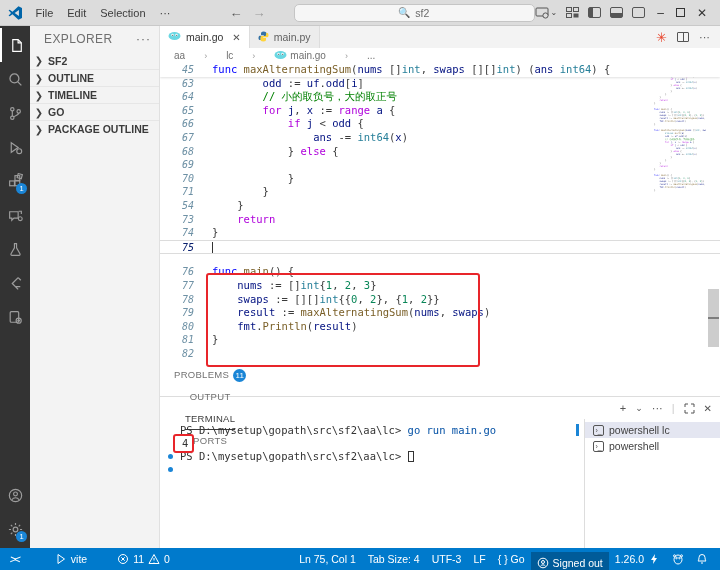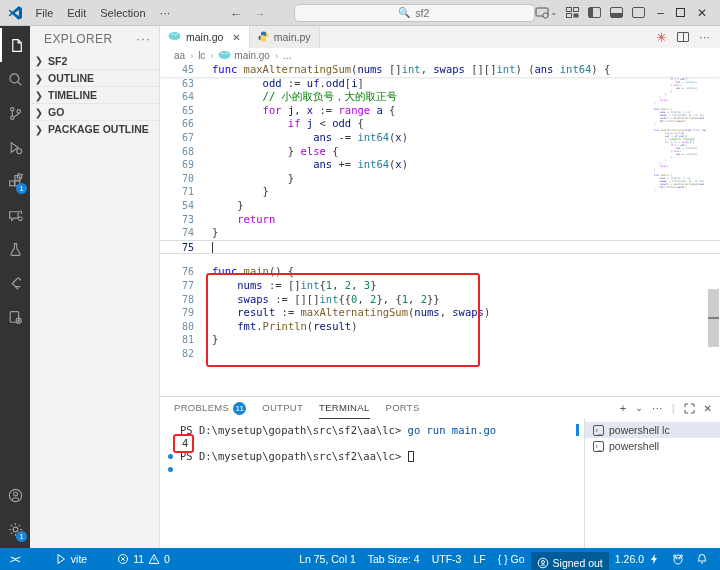--- a/index.html
+++ b/index.html
@@ -44,27 +44,27 @@
 
   .tabbar { height:22px; background:#f3f3f3; display:flex; align-items:stretch; flex-shrink:0; }
   .tab { display:flex; align-items:center; gap:5px; padding:0 8px; font-size:10.5px; color:#616161; background:#ececec; border-right:1px solid #ddd; }
   .tab.active { background:#fff; color:#333; }
   .tab .close { color:#555; font-size:10px; margin-left:4px; }
   .tab-actions { margin-left:auto; display:flex; align-items:center; gap:10px; padding-right:10px; color:#555; }
   .runcode-ico { color:#e8452c; font-size:13px; }
   .split-ico { width:12px; height:10px; border:1px solid #555; border-radius:1px; position:relative; }
   .split-ico:before { content:""; position:absolute; top:0; bottom:0; left:50%; width:1px; background:#555; }
 
-  .breadcrumb { height:15px; display:flex; align-items:center; gap:5px; padding-left:14px; font-size:10px; color:#717171; background:#fff; flex-shrink:0;text-align:right; }
+  .breadcrumb { height:15px; display:flex; align-items:center; gap:19px; padding-left:14px; font-size:10px; color:#717171; background:#fff; flex-shrink:0;text-align:right; }
   .bc-sep { color:#9a9a9a; font-size:9px; }
 
   
   .codearea { position:relative; flex:1; overflow:hidden; background:#fff; }
   .codeline { display:flex; height:13.6px; line-height:13.6px; font-family:"DejaVu Sans Mono","Liberation Mono",monospace; font-size:10.5px; white-space:pre; }
-  .codeline .ln { width:34px; text-align:right; color:#6e91a5; flex-shrink:0; font-size:10px; }
+  .codeline .ln { width:34px; text-align:right; color:#6e91a5; flex-shrink:0; font-size:10px;font-style:italic; }
   .codeline .src { padding-left:18px; }
   .codeline.current { border-top:1px solid #dcdcdc; border-bottom:1px solid #dcdcdc; height:14.6px; }
   .codeline.current .ln { color:#0b216f; }
   .sticky { background:#fff; box-shadow:0 1px 2px rgba(0,0,0,.12); position:relative; z-index:3; }
   .codelens-gap { height:11px; }
   .cursor-bar { display:inline-block; width:1px; height:11px; background:#333; vertical-align:middle; }
   .tk-kw{color:#0000ff} .tk-ctrl{color:#af00db} .tk-fn{color:#795e26} .tk-type{color:#267f99}
   .tk-var{color:#001080} .tk-num{color:#098658} .tk-com{color:#008000} .tk-pl{color:#3b3b3b}
 
   .anno-box { position:absolute; border:2.5px solid #e8252a; border-radius:3px; z-index:5; pointer-events:none; }
@@ -319,21 +319,21 @@
       <div id="sticky-row" class="sticky">
           <div class="codeline"><span class="ln">45</span><span class="src"><span class="tk-kw">func </span><span class="tk-fn">maxAlternatingSum</span><span class="tk-pl">(</span><span class="tk-var">nums</span><span class="tk-pl"> []</span><span class="tk-type">int</span><span class="tk-pl">, </span><span class="tk-var">swaps</span><span class="tk-pl"> [][]</span><span class="tk-type">int</span><span class="tk-pl">) (</span><span class="tk-var">ans</span><span class="tk-pl"> </span><span class="tk-type">int64</span><span class="tk-pl">) {</span></span></div>
         </div>
       <div id="code-lines">
           <div class="codeline"><span class="ln">63</span><span class="src"><span class="tk-pl">        </span><span class="tk-var">odd</span><span class="tk-pl"> := </span><span class="tk-var">uf</span><span class="tk-pl">.</span><span class="tk-var">odd</span><span class="tk-pl">[</span><span class="tk-var">i</span><span class="tk-pl">]</span></span></div>
           <div class="codeline"><span class="ln">64</span><span class="src"><span class="tk-pl">        </span><span class="tk-com">// 小的取负号，大的取正号</span></span></div>
           <div class="codeline"><span class="ln">65</span><span class="src"><span class="tk-pl">        </span><span class="tk-ctrl">for </span><span class="tk-var">j</span><span class="tk-pl">, </span><span class="tk-var">x</span><span class="tk-pl"> := </span><span class="tk-ctrl">range</span><span class="tk-pl"> </span><span class="tk-var">a</span><span class="tk-pl"> {</span></span></div>
           <div class="codeline"><span class="ln">66</span><span class="src"><span class="tk-pl">            </span><span class="tk-ctrl">if </span><span class="tk-var">j</span><span class="tk-pl"> &lt; </span><span class="tk-var">odd</span><span class="tk-pl"> {</span></span></div>
           <div class="codeline"><span class="ln">67</span><span class="src"><span class="tk-pl">                </span><span class="tk-var">ans</span><span class="tk-pl"> -= </span><span class="tk-type">int64</span><span class="tk-pl">(</span><span class="tk-var">x</span><span class="tk-pl">)</span></span></div>
           <div class="codeline"><span class="ln">68</span><span class="src"><span class="tk-pl">            } </span><span class="tk-ctrl">else</span><span class="tk-pl"> {</span></span></div>
-          <div class="codeline"><span class="ln">69</span><span class="src"><span class="tk-pl">                </span><span class="tk-var">ans</span><span class="tk-pl"> += </span><span class="tk-type">int64</span><span class="tk-pl">(</span><span class="tk-var">x</span><span class="tk-pl">)</span></span></div>
+          <div class="codeline"><span class="ln">69</span></div>
           <div class="codeline"><span class="ln">70</span><span class="src"><span class="tk-pl">            }</span></span></div>
           <div class="codeline"><span class="ln">71</span><span class="src"><span class="tk-pl">        }</span></span></div>
           <div class="codeline"><span class="ln">54</span><span class="src"><span class="tk-pl">    }</span></span></div>
           <div class="codeline"><span class="ln">73</span><span class="src"><span class="tk-pl">    </span><span class="tk-ctrl">return</span></span></div>
           <div class="codeline"><span class="ln">74</span><span class="src"><span class="tk-pl">}</span></span></div>
           <div class="codeline current"><span class="ln">75</span><span class="src"><span class="cursor-bar"></span></span></div>
           <div class="codelens-gap"></div>
           <div class="codeline"><span class="ln">76</span><span class="src"><span class="tk-kw">func </span><span class="tk-fn">main</span><span class="tk-pl">() {</span></span></div>
           <div class="codeline"><span class="ln">77</span><span class="src"><span class="tk-pl">    </span><span class="tk-var">nums</span><span class="tk-pl"> := []</span><span class="tk-type">int</span><span class="tk-pl">{</span><span class="tk-num">1</span><span class="tk-pl">, </span><span class="tk-num">2</span><span class="tk-pl">, </span><span class="tk-num">3</span><span class="tk-pl">}</span></span></div>
           <div class="codeline"><span class="ln">78</span><span class="src"><span class="tk-pl">    </span><span class="tk-var">swaps</span><span class="tk-pl"> := [][]</span><span class="tk-type">int</span><span class="tk-pl">{{</span><span class="tk-num">0</span><span class="tk-pl">, </span><span class="tk-num">2</span><span class="tk-pl">}, {</span><span class="tk-num">1</span><span class="tk-pl">, </span><span class="tk-num">2</span><span class="tk-pl">}}</span></span></div>
@@ -390,21 +390,21 @@
           <div class="codeline"><span class="src"></span></div>
         </div>
       <div class="scrollbar">
         <div class="scroll-thumb"></div>
         <div class="scroll-mark"></div>
       </div>
     </div>
 
     <div class="panel">
       <div class="panel-header">
-        <div id="panel-tabs" style="display:flex;align-items:center;">
+        <div id="panel-tabs" style="display:flex;align-items:center;flex-direction:column;">
             <div class="panel-tab">
               <span>PROBLEMS</span>
               <span class="pt-badge">11</span>
             </div>
             <div class="panel-tab">
               <span>OUTPUT</span>
             </div>
             <div class="panel-tab active">
               <span>TERMINAL</span>
             </div>

